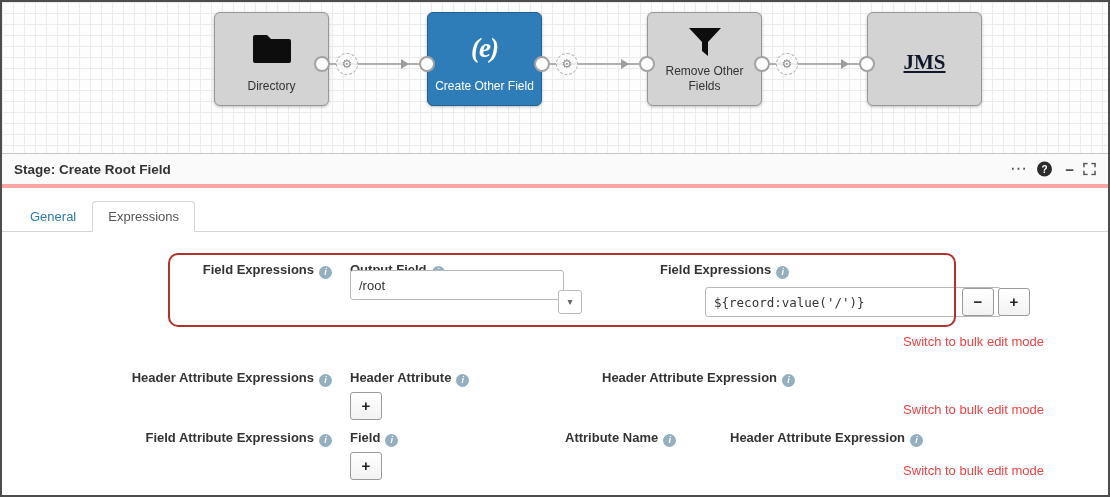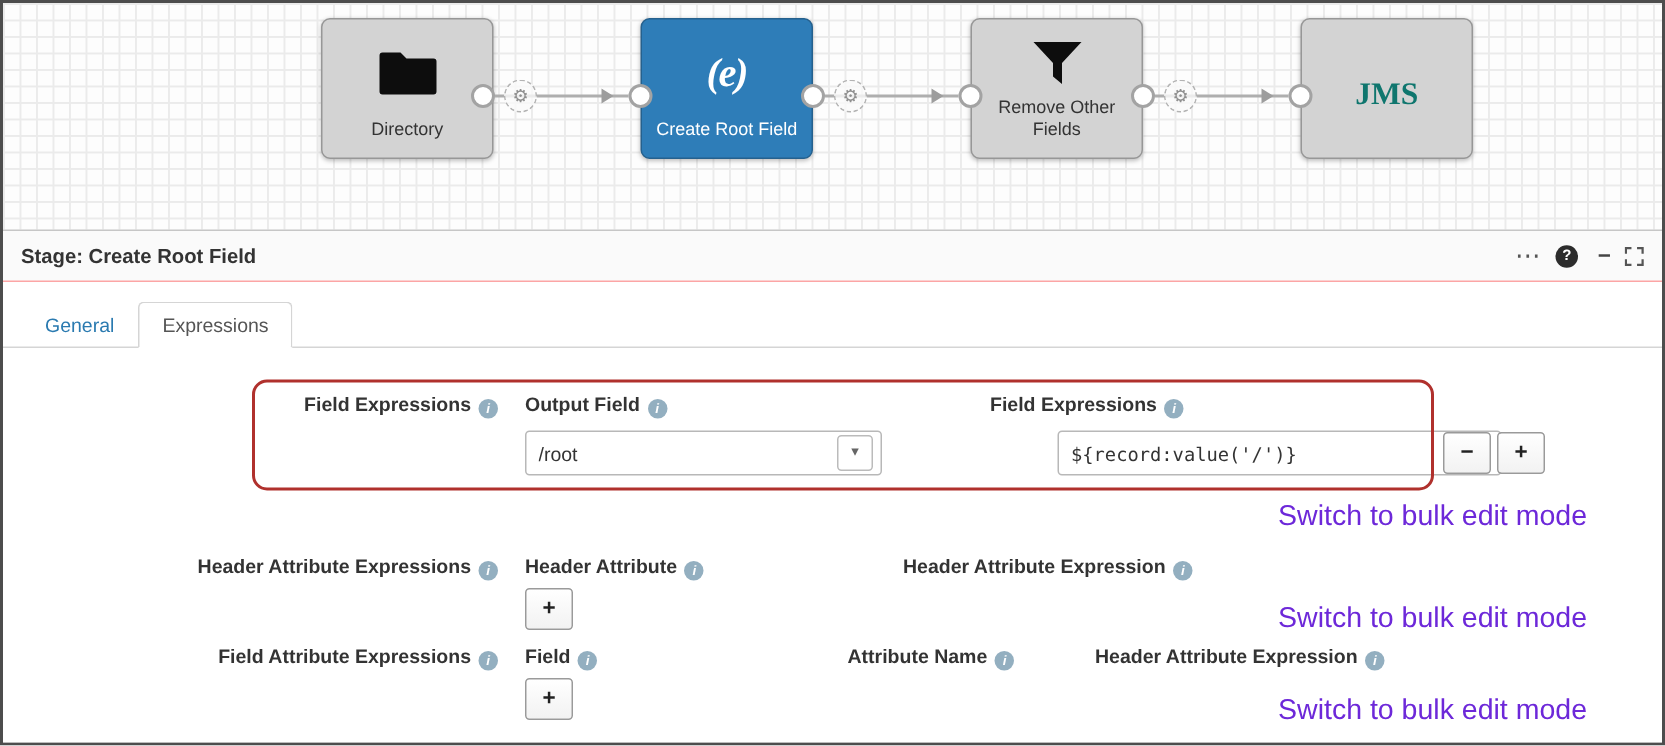--- a/index.html
+++ b/index.html
@@ -39,21 +39,21 @@
     font-size: 12px; color: #333; text-align: center; line-height: 1.2;
     padding: 0 6px 12px 6px;
   }
   .stage.selected .stage-label { color: #fff; }
   .expr-glyph {
     font-family: "Liberation Serif", serif; font-style: italic; font-weight: bold;
     font-size: 27px; color: #fff; letter-spacing: -1px;
   }
   .jms-glyph {
     font-family: "Liberation Serif", serif; font-weight: bold;
-    font-size: 21px; color: #0f766e;
+    font-size: 21px; color: #0f172a; text-decoration: underline;
   }
   .node-circle {
     position: absolute; top: 54px; width: 16px; height: 16px;
     background: #fff; border: 2px solid #a3a3a3; border-radius: 50%; z-index: 3;
   }
   .link-line { position: absolute; top: 61px; height: 2px; background: #aeaeae; z-index: 2; }
   .gear-ring {
     position: absolute; top: 51px; width: 22px; height: 22px;
     border: 1px dashed #b3b3b3; border-radius: 50%;
     display: flex; align-items: center; justify-content: center;
@@ -61,21 +61,21 @@
   }
   .gear-glyph { font-family: "DejaVu Sans", sans-serif; font-size: 12px; color: #8f8f8f; line-height: 1; }
   .arrow-head {
     position: absolute; top: 57px; width: 0; height: 0; z-index: 2;
     border-left: 8px solid #9d9d9d; border-top: 5px solid transparent; border-bottom: 5px solid transparent;
   }
 
   
   #panel-header {
     position: absolute; top: 152px; left: 0; right: 0; height: 34px;
-    background: #fafafa; border-bottom: 1px solid #fca5a5;
+    background: #fafafa; border-bottom: 4px solid #fca5a5;
   }
   #panel-title {
     position: absolute; left: 12px; top: 50%; transform: translateY(-50%);
     font-size: 13.5px; font-weight: bold; color: #333;
   }
   .hicon { position: absolute; top: 50%; transform: translateY(-50%); cursor: pointer; }
   #icon-more { right: 80px; font-size: 17px; color: #555; letter-spacing: 1px; line-height: 10px; }
   #icon-help {
     right: 56px; width: 15px; height: 15px; border-radius: 50%;
     background: #2c2c2c; color: #fff; font-size: 10px; font-weight: bold;
@@ -124,21 +124,21 @@
     border: 1px solid #bbb; border-radius: 3px; background: #fff;
     color: #666; text-align: center; line-height: 22px; font-size: 10px; cursor: pointer;
   }
   .mini-btn {
     position: absolute; width: 32px; height: 28px;
     border: 1px solid #9a9a9a; border-radius: 3px;
     background: linear-gradient(#ffffff, #f2f2f2);
     font-size: 15px; font-weight: bold; color: #222;
     text-align: center; line-height: 26px; cursor: pointer;
   }
-  .bulk-link { position: absolute; right: 50px; font-size: 19px; color: #6d28d9; cursor: pointer; }
+  .bulk-link { position: absolute; right: 64px; font-size: 13px; color: #ef4444; cursor: pointer; }
   #annotation {
     position: absolute; left: 166px; top: 21px; width: 788px; height: 74px;
     border: 2px solid #b0312d; border-radius: 10px;
     pointer-events: none; z-index: 5;
   }
 </style>
 </head>
 <body>
 
 <div id="frame">
@@ -151,21 +151,21 @@
             <path d="M1 3 Q1 1 3 1 H15 L19 5 H37 Q39 5 39 7 V27 Q39 29 37 29 H3 Q1 29 1 27 Z" fill="#0d0d0d"></path>
           </svg>
       </div>
       <div class="stage-label">Directory</div>
     </div>
 
     <div class="stage selected" style="left:425px">
       <div class="icon-area">
         <span class="expr-glyph">(e)</span>
       </div>
-      <div class="stage-label">Create Root Field</div>
+      <div class="stage-label">Create Other Field</div>
     </div>
 
     <div class="stage" style="left:645px">
       <div class="icon-area">
         <svg width="36" height="30" viewBox="0 0 36 30">
             <path d="M2 1 H34 L21 15 V29 L15 24 V15 Z" fill="#0d0d0d"></path>
           </svg>
       </div>
       <div class="stage-label">Remove Other Fields</div>
     </div>
@@ -225,21 +225,21 @@
     <div class="form-label" style="top:30px">
       <span>Field Expressions</span><span class="info">i</span>
     </div>
     <div class="col-header" style="left:348px;top:30px">
       <span>Output Field</span><span class="info">i</span>
     </div>
     <div class="col-header" style="left:658px;top:30px">
       <span>Field Expressions</span><span class="info">i</span>
     </div>
 
-    <input class="text-input" style="left: 348px; top: 55px; width: 238px; padding-right: 52px;" value="/root">
+    <input class="text-input" style="left: 348px; top: 38px; width: 214px; padding-right: 52px;" value="/root">
     <div class="caret-btn" style="left:556px;top:58px">▾</div>
 
     <input class="text-input mono" style="left: 658px; top: 55px; width: 296px; margin-left: 45px;" value="${record:value('/')}">
 
     <div class="mini-btn" style="left:960px;top:56px">−</div>
     <div class="mini-btn" style="left:996px;top:56px">+</div>
 
     <div class="bulk-link" style="top:102px">Switch to bulk edit mode</div>
 
     <div class="form-label" style="top:138px">

